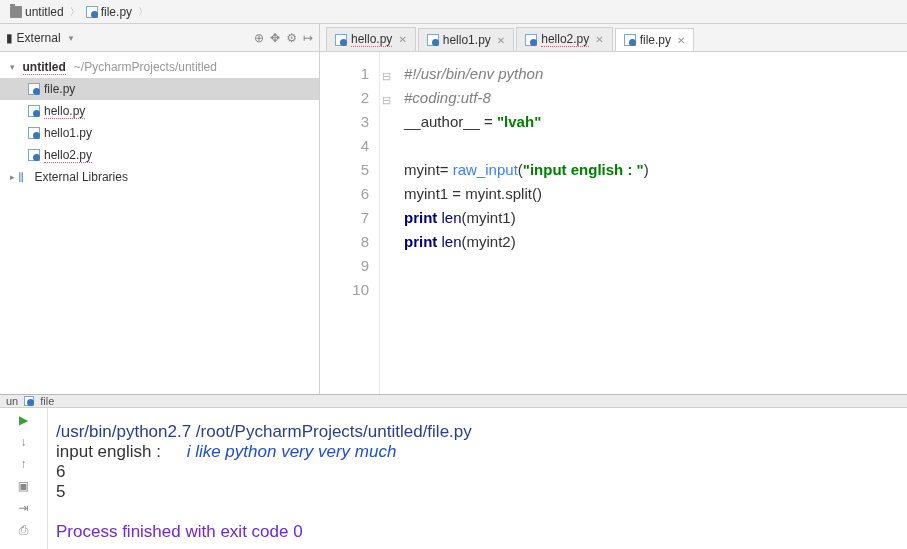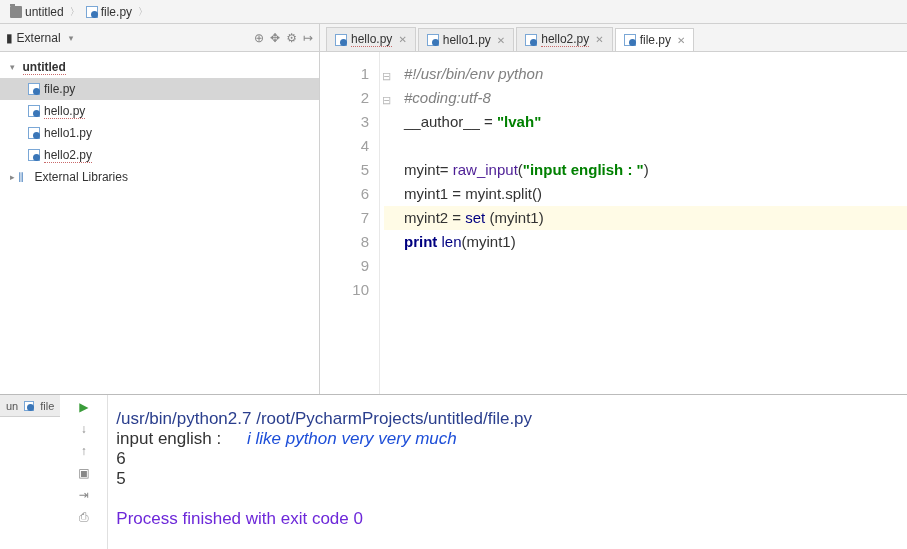--- a/index.html
+++ b/index.html
@@ -35,23 +35,23 @@
 .code-area { flex:1; display:flex; font-family:"DejaVu Sans Mono",Consolas,monospace; font-size:15px; }
 .gutter { width:60px; text-align:right; color:#a0a0a0; padding:10px 10px 0 0; border-right:1px solid #e8e8e8; line-height:24px; }
 .gutter div { height:24px; }
 .code { flex:1; padding:10px 0 0 4px; line-height:24px; position:relative; }
 .code .line { height:24px; white-space:pre; padding-left:20px; }
 .code .line.hl { background:#fffbe6; }
 .fold { position:absolute; left:2px; top:12px; color:#bbb; font-size:11px; }
 .c-cm { color:#808080; font-style:italic; }
 .c-str { color:#008000; font-weight:700; }
 .c-kw { color:#000080; font-weight:700; }
-.c-fn { color:#4c1d95; }
+.c-fn { color:#3b82f6; }
 .c-bi { color:#000080; }
-.run-panel { border-top:1px solid #bbb; height:155px; display:flex; }
+.run-panel { border-top:1px solid #bbb; height:155px; display:flex; flex-direction:column; }
 .run-head { height:22px; background:#ececec; display:flex; align-items:center; padding:0 6px; gap:6px; font-size:11px; color:#555; border-bottom:1px solid #d0d0d0; }
 .run-body { flex:1; display:flex; }
 .run-gutter { width:48px; border-right:1px solid #e0e0e0; display:flex; flex-direction:column; align-items:center; padding-top:4px; gap:6px; color:#888; font-size:12px; }
 .run-gutter .gi { width:16px; height:16px; display:flex; align-items:center; justify-content:center; }
 .run-out { flex:1; padding:14px 8px; font-family:"DejaVu Sans Mono",Consolas,monospace; font-size:17px; line-height:20px; }
 .run-out .cmd { color:#2a3e8d; }
 .run-out .inp { color:#1d4ed8; font-style:italic;margin-left:21px; }
 .run-out .exit { color:#6d28d9; }
 .play { color:#3a9c3a; }
 </style>
@@ -85,20 +85,21 @@
         <span>✥</span>
         <span>⚙</span>
         <span>↦</span>
       </div>
     </div>
     <div class="tree">
       <div class="tree-row">
         <span style="font-size:9px;color:#888;">▾</span>
         <span class="folder-ic"></span>
         <span class="lbl bold dotted">untitled</span>
+        <span class="path">~/PycharmProjects/untitled</span>
       </div>
       <div id="file-rows">
           <div class="tree-row indent selected">
             <span class="pyfile-ic"></span>
             <span class="lbl">file.py</span>
           </div>
           <div class="tree-row indent">
             <span class="pyfile-ic"></span>
             <span class="lbl dotted">hello.py</span>
           </div>
@@ -156,22 +157,22 @@
           <div>10</div>
         </div>
       <div class="code" id="code">
         <div class="fold">⊟<br>⊟</div>
       <div class="line"><span class="c-cm">#!/usr/bin/env python</span></div>
           <div class="line"><span class="c-cm">#coding:utf-8</span></div>
           <div class="line"><span>__author__ = </span><span class="c-str">"lvah"</span></div>
           <div class="line"><span></span></div>
           <div class="line"><span>myint= </span><span class="c-fn">raw_input</span><span>(</span><span class="c-str">"input english : "</span><span>)</span></div>
           <div class="line"><span>myint1 = myint.split()</span></div>
-          <div class="line hl"><span>myint2 = </span><span class="c-bi">set</span><span> (myint1)</span></div>
           <div class="line"><span class="c-kw">print</span><span> </span><span class="c-bi">len</span><span>(myint1)</span></div>
+          <div class="line"><span class="c-kw">print</span><span> </span><span class="c-bi">len</span><span>(myint2)</span></div>
           <div class="line"><span></span></div>
         </div>
     </div>
   </div>
 </div>
 
 <div class="run-panel">
   <div class="run-head">
     <span>un</span>
     <span class="pyfile-ic" style="width:10px;height:10px;"></span>

